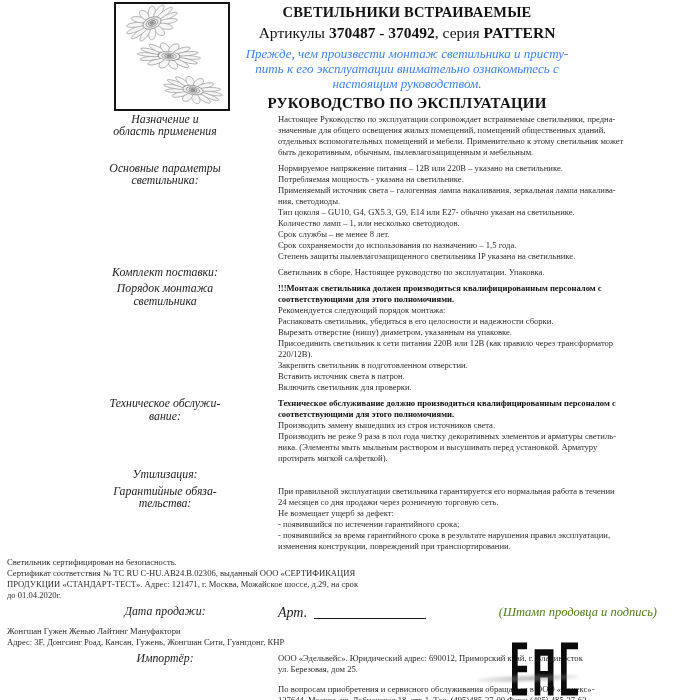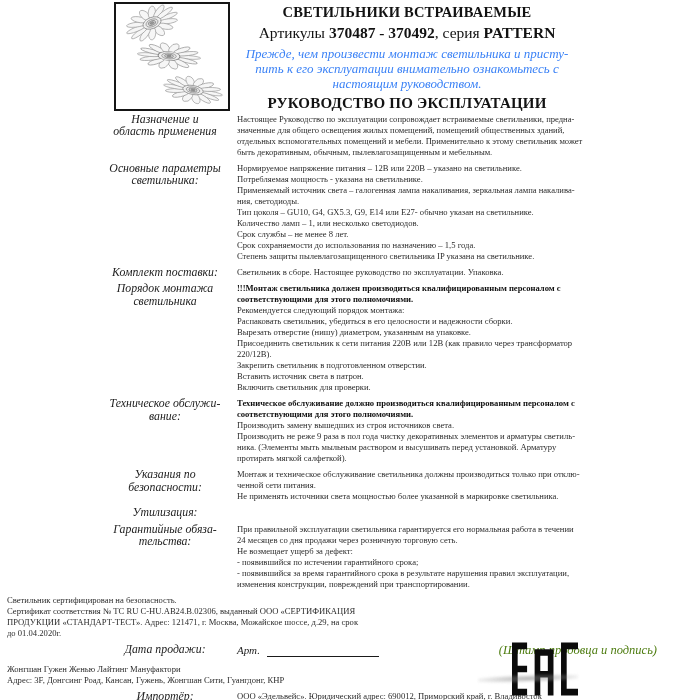--- a/index.html
+++ b/index.html
@@ -15,33 +15,33 @@
   .fixture-box svg{display:block;width:112px;height:105px;}
   
   .header{position:absolute;left:118px;top:0;width:578px;text-align:center;color:#121212;}
   .h-title{margin-top:4px;font-size:14.5px;font-weight:bold;letter-spacing:.2px;}
   .h-sub{margin-top:3px;font-size:15.5px;}
   .h-sub b{font-weight:bold;}
   .h-notice{margin-top:5px;font-size:13px;line-height:14.8px;font-style:italic;white-space:pre-line;color:#3b82f6;}
   .h-manual{margin-top:4px;font-size:15px;font-weight:bold;letter-spacing:.2px;}
   
   .content{position:absolute;left:0;top:113px;width:700px;}
-  .row{display:flex;align-items:flex-start;margin-bottom:4px;}
+  .row{display:flex;align-items:flex-start;margin-bottom:4px;gap:41px;}
   .label{
     width:230px;box-sizing:border-box;padding-left:100px;flex:0 0 auto;
     text-align:center;font-style:italic;font-size:11.8px;line-height:12.3px;
     white-space:pre-line;color:#222;
   }
   .body{flex:1 1 auto;margin-left:7px;margin-right:5px;padding-top:1px;}
   .para{font-size:8.6px;line-height:11px;white-space:pre-line;}
   .para.bold{font-weight:bold;color:#111;}
   .para.gap{margin-top:9px;}
   
   .sale-body{display:flex;align-items:flex-end;padding-top:0;}
-  .art-label{font-style:italic;font-size:11px;line-height:13px;color:#222;}
+  .art-label{font-style:italic;font-size:14px;line-height:13px;color:#222;}
   .art-line{display:inline-block;width:112px;height:11px;margin-left:7px;border-bottom:1.6px solid #1a1a1a;}
   .stamp-note{font-style:italic;font-size:12.5px;line-height:14px;color:#4d7c0f;margin-left:auto;margin-right:38px;}
   .sale-row{margin-bottom:6px;}
   
   .mfg-row{display:flex;align-items:center;margin-top:13px;padding-left:238px;}
   .mfg-label{font-style:italic;font-size:11.5px;color:#222;}
   .mfg-box{width:94px;height:23px;border:2px solid #151515;margin-left:45px;background:#fff;}
   
   .eac{position:absolute;left:512px;top:641px;width:66px;height:56px;}
   .eac svg{display:block;width:66px;height:56px;}
@@ -160,29 +160,20 @@
           <div class="body">
             <div class="para bold">Техническое обслуживание должно производиться квалифицированным персоналом с
 соответствующими для этого полномочиями.</div>
             <div class="para">Производить замену вышедших из строя источников света.
 Производить не реже 9 раза в пол года чистку декоративных элементов и арматуры светиль-
 ника. (Элементы мыть мыльным раствором и высушивать перед установкой. Арматуру
 протирать мягкой салфеткой).</div>
           </div>
         </div>
         <div class="row">
-          <div class="label">Указания по
-безопасности:</div>
-          <div class="body">
-            <div class="para">Монтаж и техническое обслуживание светильника должны производиться только при отклю-
-ченной сети питания.
-Не применять источники света мощностью более указанной в маркировке светильника.</div>
-          </div>
-        </div>
-        <div class="row">
           <div class="label">Утилизация:</div>
         </div>
         <div class="row">
           <div class="label">Гарантийные обяза-
 тельства:</div>
           <div class="body">
             <div class="para">При правильной эксплуатации светильника гарантируется его нормальная работа в течении
 24 месяцев со дня продажи через розничную торговую сеть.
 Не возмещает ущерб за дефект:
 - появившийся по истечении гарантийного срока;

